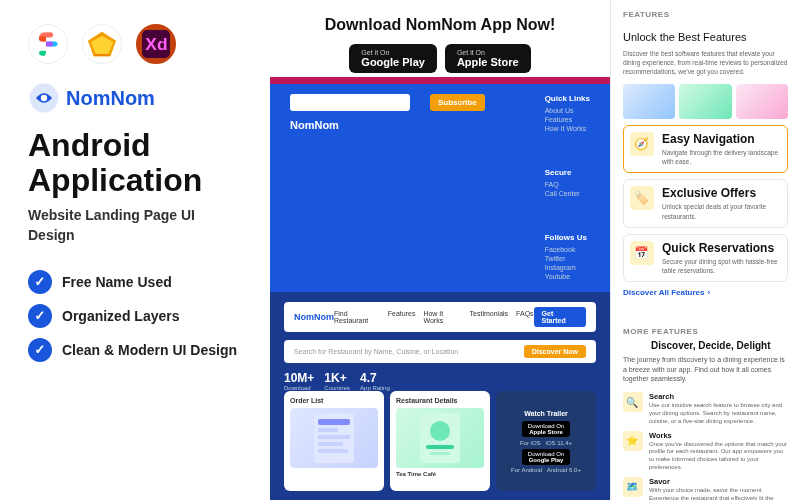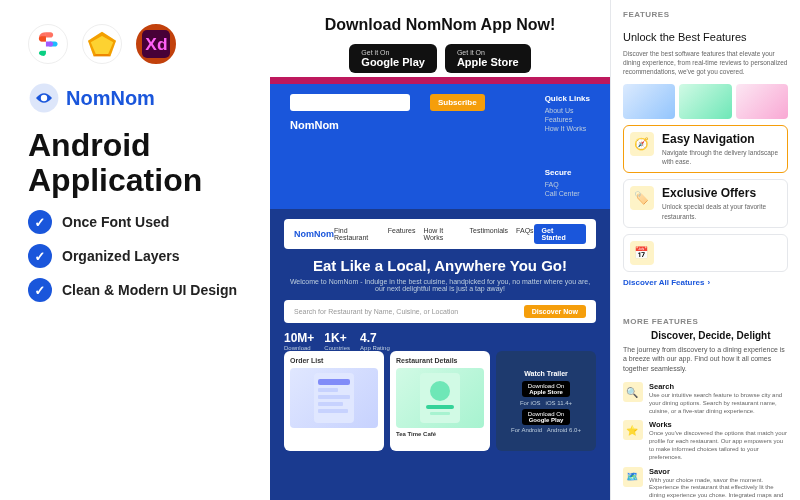--- a/index.html
+++ b/index.html
@@ -601,25 +601,26 @@
       <circle cx="20" cy="20" r="4" fill="#fff"></circle>
     </svg>
     <span class="brand-logo-text">NomNom</span>
   </div>
 
   <div class="main-title">
     <span>Android</span><br>
     <span>Application</span>
   </div>
 
+  <div class="subtitle">Website Landing Page UI Design</div>
 
   <div class="features-list">
     <div class="feature-item">
       <div class="check-icon">✓</div>
-      <span>Once Font Used</span>
+      <span>Free Name Used</span>
     </div>
     <div class="feature-item">
       <div class="check-icon">✓</div>
       <span>Organized Layers</span>
     </div>
     <div class="feature-item">
       <div class="check-icon">✓</div>
       <span>Clean &amp; Modern UI Design</span>
     </div>
   </div>
@@ -653,42 +654,45 @@
       <div class="footer-col">
         <h5>Quick Links</h5>
         <a href="#">About Us</a>
         <a href="#">Features</a>
         <a href="#">How It Works</a>
       </div>
       <div class="footer-col">
         <h5>Secure</h5>
         <a href="#">FAQ</a>
         <a href="#">Call Center</a>
+      </div>
+      <div class="footer-col">
+        <h5>Follows Us</h5>
+        <a href="#">Facebook</a>
+        <a href="#">Twitter</a>
+        <a href="#">Instagram</a>
+        <a href="#">Youtube</a>
       </div>
     </div>
   </div>
 
   <div class="preview-bottom">
 
     <div class="preview-nav">
       <span class="nav-logo">NomNom</span>
       <div class="nav-links">
         <span>Find Restaurant</span>
         <span>Features</span>
         <span>How It Works</span>
         <span>Testimonials</span>
         <span>FAQs</span>
       </div>
       <div class="nav-cta">Get Started</div>
     </div>
 
-    <div class="hero-section">
-      <div class="hero-title">Eat Like a Local, Anywhere You Go!</div>
-      <div class="hero-subtitle">Welcome to NomNom - Indulge in the best cuisine, handpicked for you, no matter where you are, our next delightful meal is just a tap away!</div>
-    </div>
 
     <div class="hero-search">
       <span>Search for Restaurant by Name, Cuisine, or Location</span>
       <div class="discover-btn">Discover Now</div>
     </div>
 
     <div class="stats-row">
       <div class="stat-item">
         <div class="stat-number">10M+</div>
         <div class="stat-label">Download</div>
@@ -764,20 +768,24 @@
     <div class="fh-card inactive">
       <div class="fh-icon">🏷️</div>
       <div class="fh-content">
         <h5>Exclusive Offers</h5>
         <p>Unlock special deals at your favorite restaurants.</p>
       </div>
     </div>
 
     <div class="fh-card inactive">
       <div class="fh-icon">📅</div>
+      <div class="fh-content">
+        <h5>Quick Reservations</h5>
+        <p>Secure your dining spot with hassle-free table reservations.</p>
+      </div>
     </div>
 
     <div class="discover-link">
       <span>Discover All Features</span>
       <span>›</span>
     </div>
   </div>
 
   <div class="divider"></div>
 

